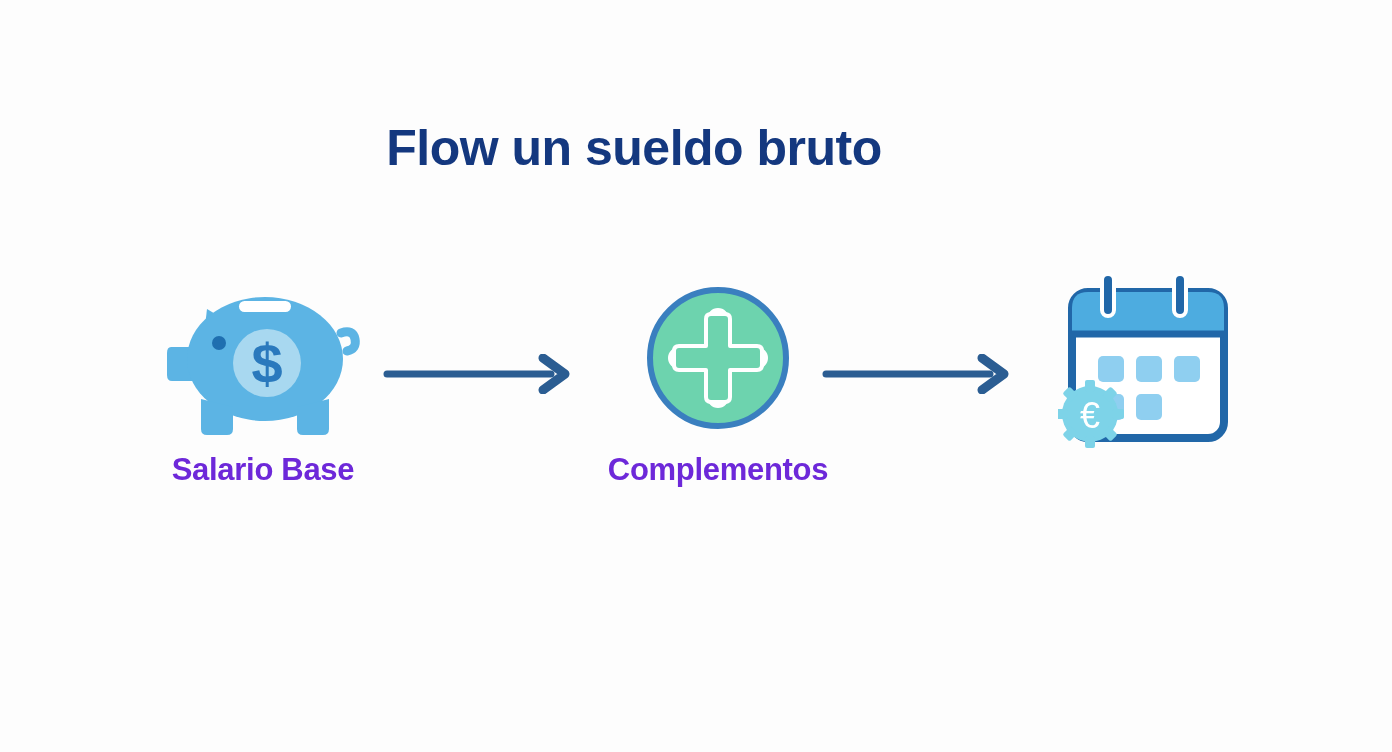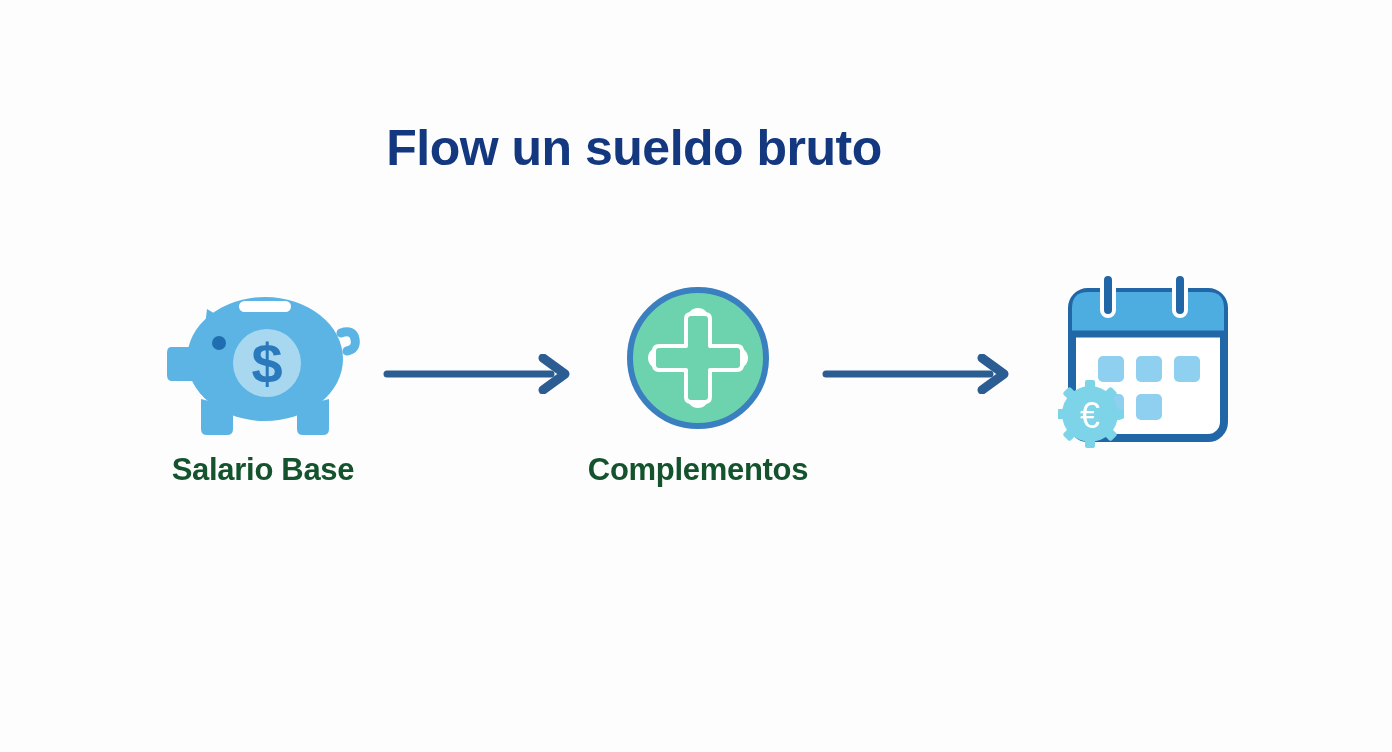--- a/index.html
+++ b/index.html
@@ -48,35 +48,35 @@
   .step {
     position: absolute;
     top: 0;
     width: 260px;
     height: 260px;
     display: flex;
     flex-direction: column;
     align-items: center;
   }
   .step-1 { left: 133px; }
-  .step-2 { left: 568px; }
+  .step-2 { left: 588px; }
   .step-3 { left: 1018px; }
 
   .step-icon {
     height: 180px;
     width: 260px;
     display: flex;
     align-items: center;
     justify-content: center;
   }
 
   .step-label {
     font-size: 31px;
     font-weight: bold;
-    color: #14532d;
+    color: #6d28d9;
     text-align: center;
     white-space: nowrap;
     margin-top: 4px;
     letter-spacing: -0.3px;
   }
 
   
   .arrow {
     position: absolute;
     top: 86px;

